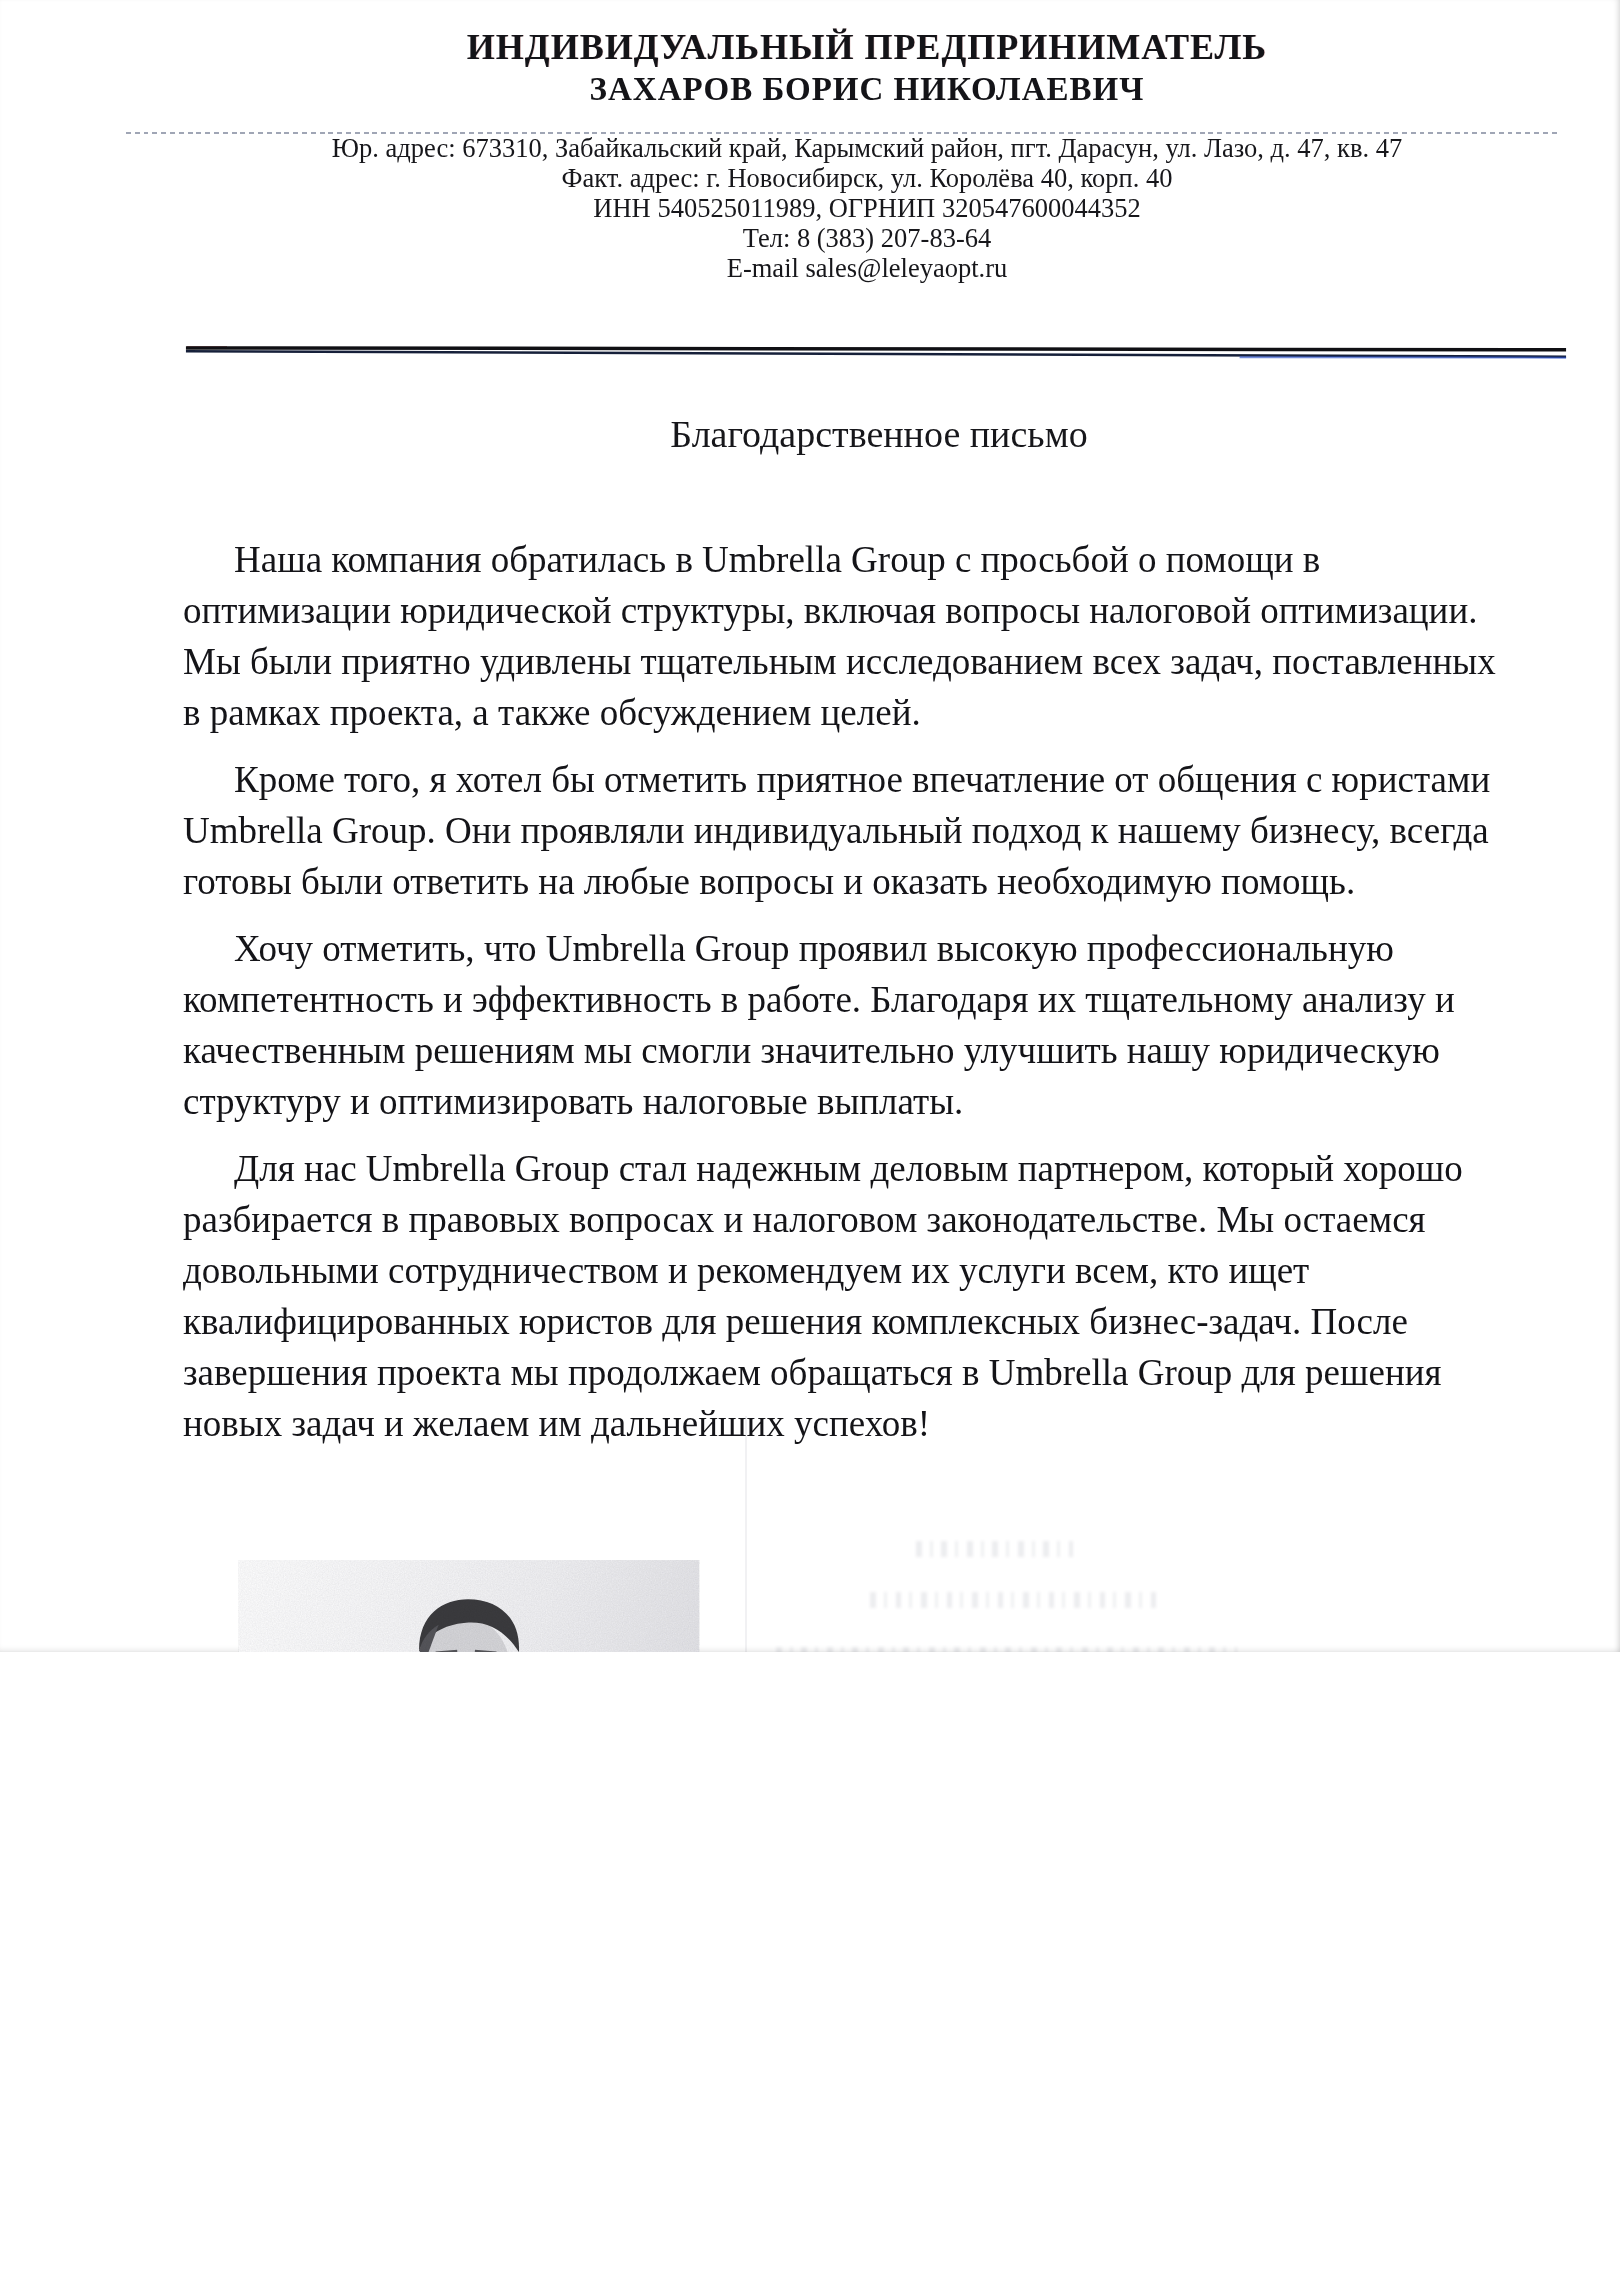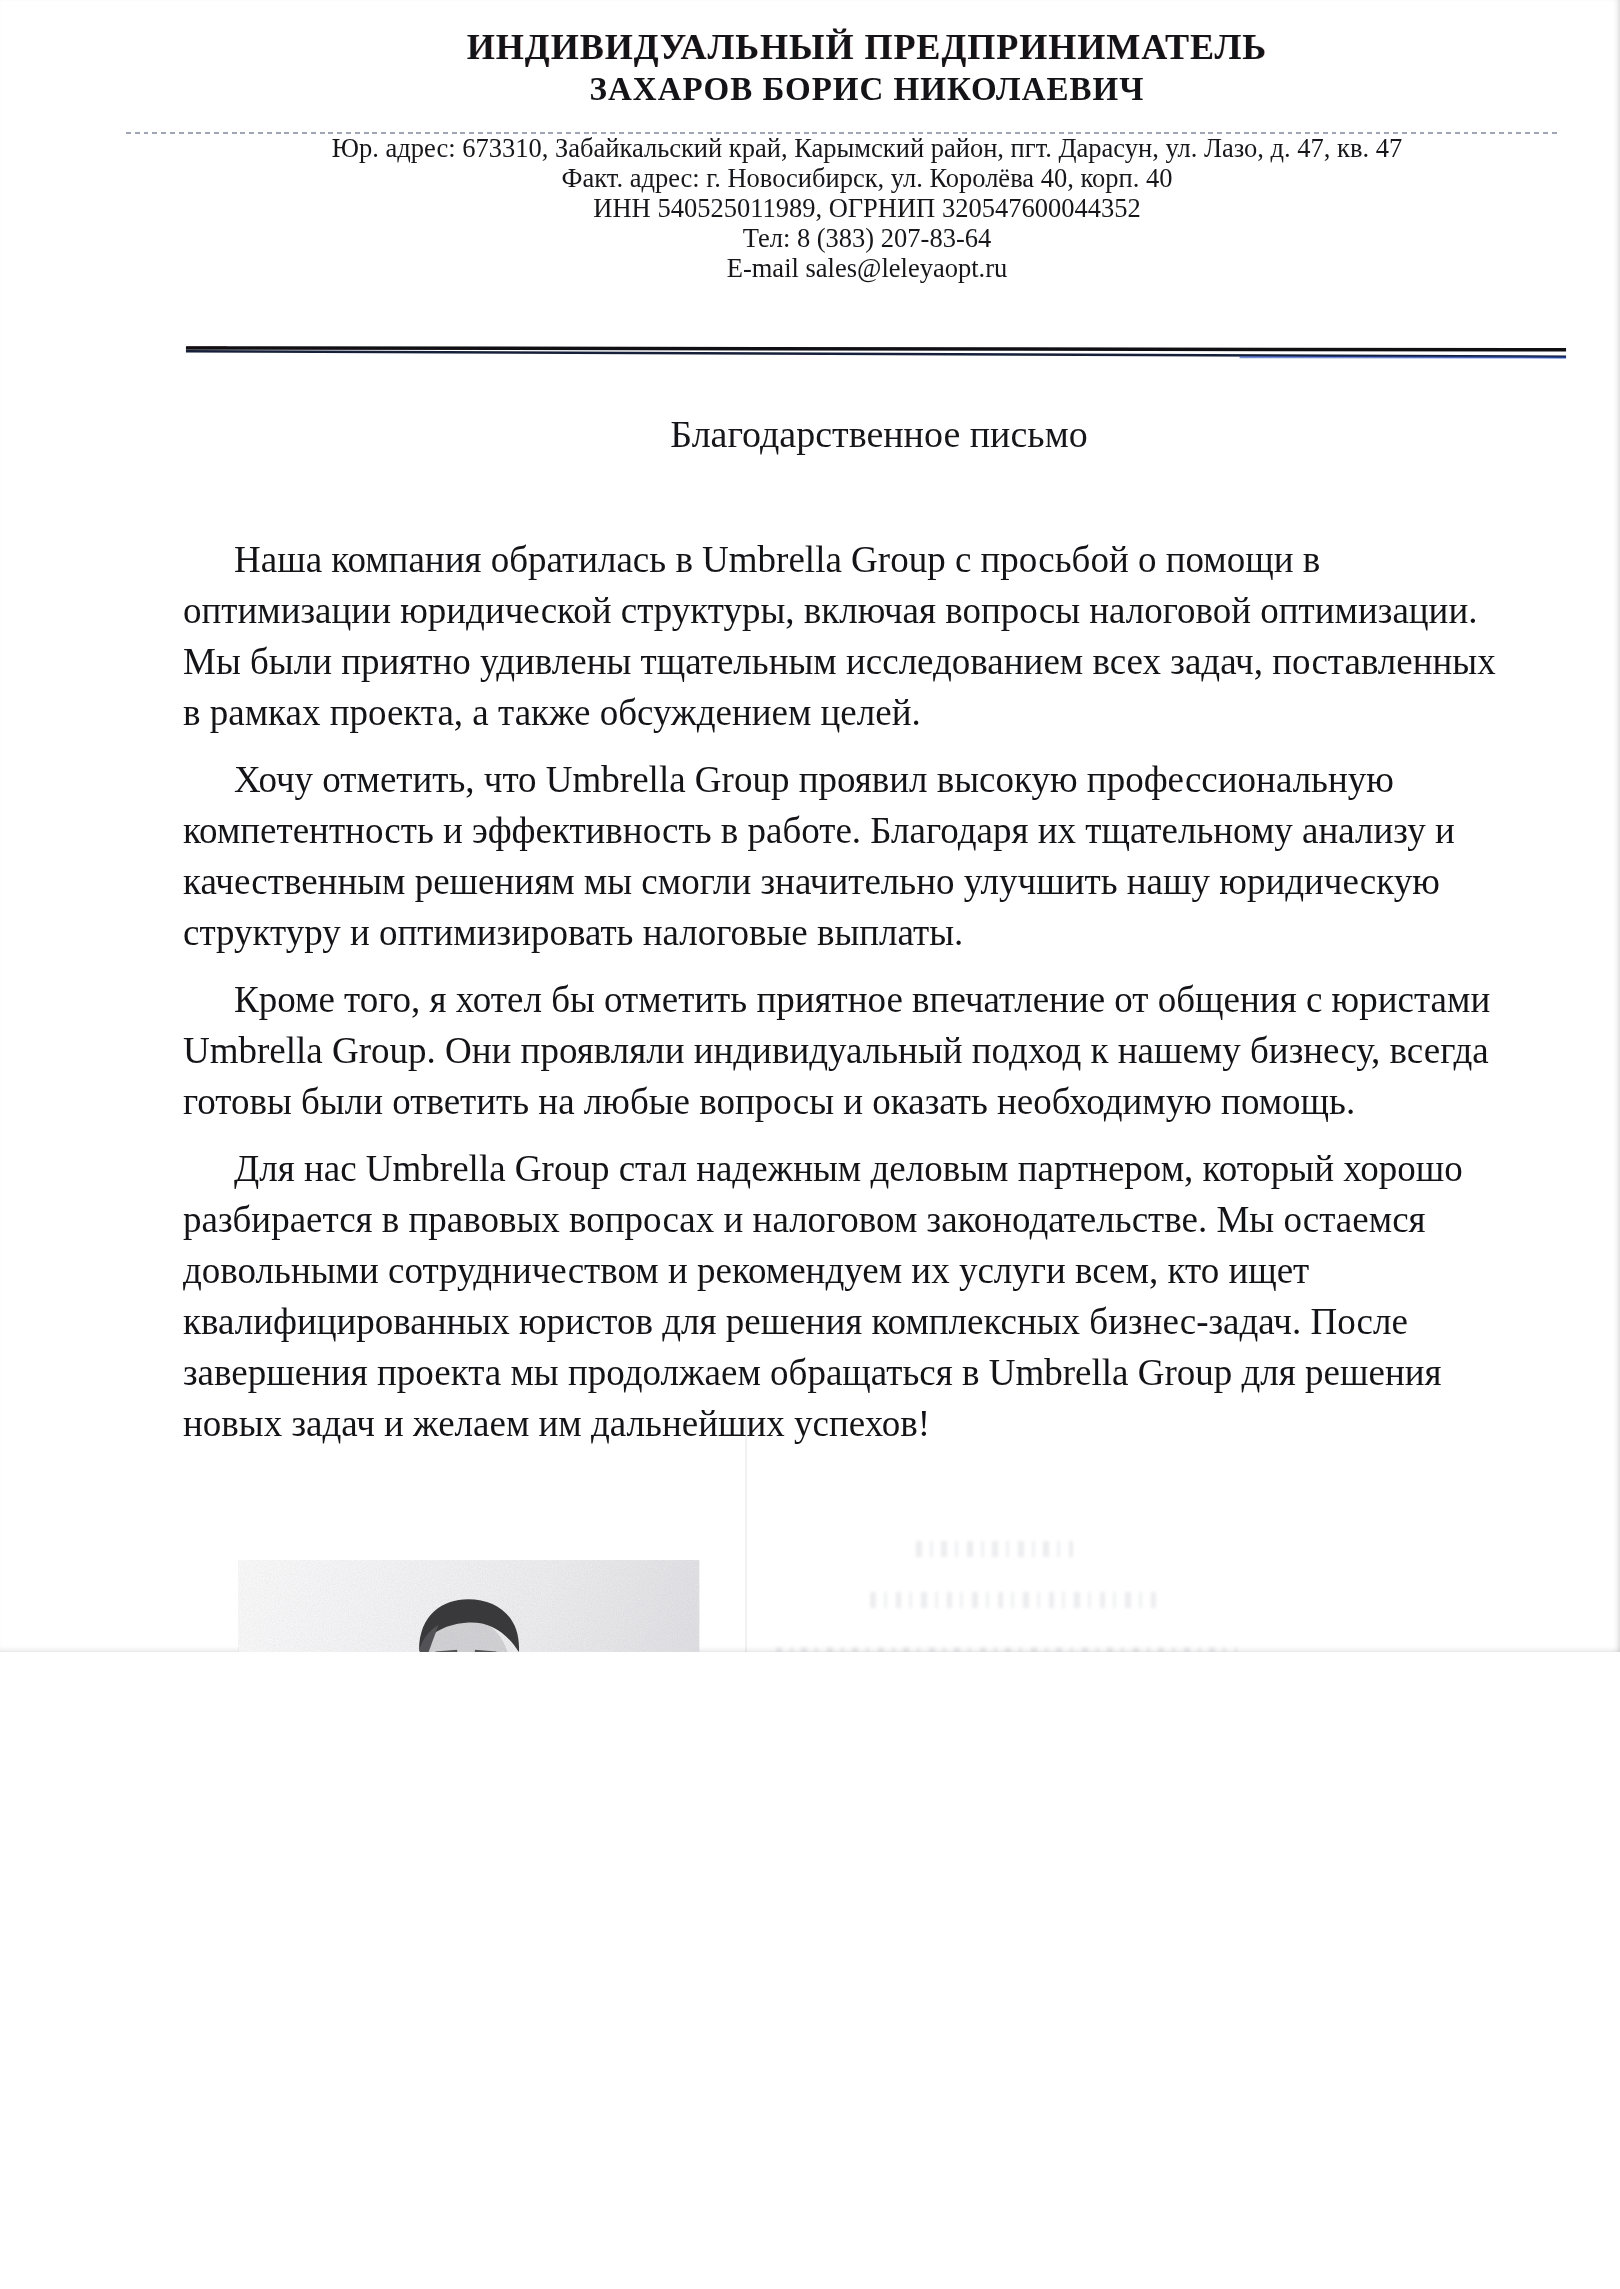--- a/index.html
+++ b/index.html
@@ -79,22 +79,22 @@
       <line x1="2" y1="5" x2="1414" y2="7" stroke="#101014" stroke-width="3.6"></line>
       <line x1="2" y1="8.5" x2="1414" y2="14" stroke="#16203a" stroke-width="2.6"></line>
       <line x1="1080" y1="14.5" x2="1414" y2="15" stroke="#2b51c8" stroke-width="2" opacity="0.65"></line>
     </svg>
   </div>
 
   <h1 class="letter-title">Благодарственное письмо</h1>
 
   <main class="letter-body">
     <p>Наша компания обратилась в Umbrella Group с просьбой о помощи в оптимизации юридической структуры, включая вопросы налоговой оптимизации. Мы были приятно удивлены тщательным исследованием всех задач, поставленных в рамках проекта, а также обсуждением целей.</p>
+    <p>Кроме того, я хотел бы отметить приятное впечатление от общения с юристами Umbrella Group. Они проявляли индивидуальный подход к нашему бизнесу, всегда готовы были ответить на любые вопросы и оказать необходимую помощь.</p>
     <p>Хочу отметить, что Umbrella Group проявил высокую профессиональную компетентность и эффективность в работе. Благодаря их тщательному анализу и качественным решениям мы смогли значительно улучшить нашу юридическую структуру и оптимизировать налоговые выплаты.</p>
-    <p>Кроме того, я хотел бы отметить приятное впечатление от общения с юристами Umbrella Group. Они проявляли индивидуальный подход к нашему бизнесу, всегда готовы были ответить на любые вопросы и оказать необходимую помощь.</p>
     <p>Для нас Umbrella Group стал надежным деловым партнером, который хорошо разбирается в правовых вопросах и налоговом законодательстве. Мы остаемся довольными сотрудничеством и рекомендуем их услуги всем, кто ищет квалифицированных юристов для решения комплексных бизнес-задач. После завершения проекта мы продолжаем обращаться в Umbrella Group для решения новых задач и желаем им дальнейших успехов!</p>
   </main>
 
   <div class="bleed">
     <div class="row" style="left:916px;top:1541px;width:157px;"></div>
     <div class="row" style="left:870px;top:1592px;width:294px;"></div>
     <div class="row" style="left:776px;top:1647px;width:461px;"></div>
     <div class="row" style="left:804px;top:1702px;width:407px;"></div>
     <div class="row" style="left:708px;top:1756px;width:568px;"></div>
     <div class="row" style="left:727px;top:1809px;width:402px;"></div>

